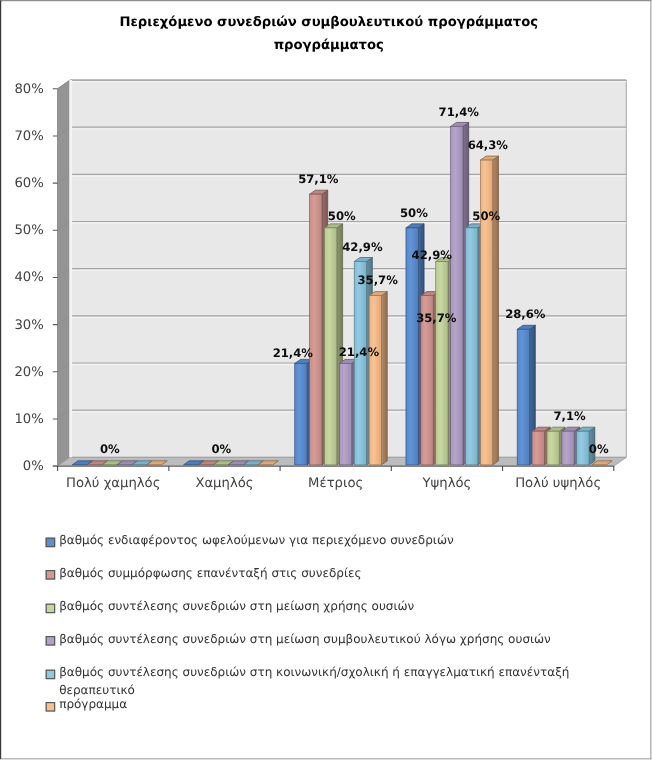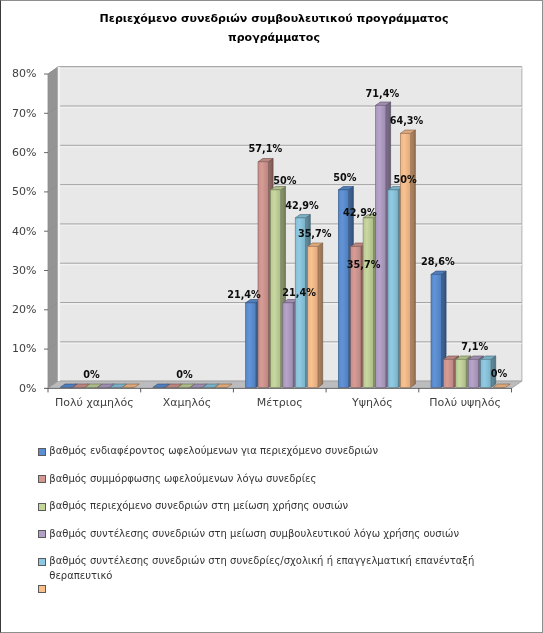--- a/index.html
+++ b/index.html
@@ -517,32 +517,32 @@
       <text x="465.15000000000003" y="405.9" text-anchor="middle" font-size="11" fill="#404040">Πολύ υψηλός</text>
       <line x1="48" y1="388.4" x2="48" y2="392.4" stroke="#4a4a4a" stroke-width="0.9"></line>
     </svg>
   <div id="legend">
       <div class="legend-row" style="top: 448px;">
         <span class="legend-swatch" style="background: rgb(90, 143, 214);"></span>
         <span class="legend-text"><span>βαθμός ενδιαφέροντος ωφελούμενων για περιεχόμενο συνεδριών</span></span>
       </div>
       <div class="legend-row" style="top: 475.4px;">
         <span class="legend-swatch" style="background: rgb(213, 151, 145);"></span>
-        <span class="legend-text"><span>βαθμός συμμόρφωσης ωφελούμενων λόγω συνεδρίες</span></span>
+        <span class="legend-text"><span>βαθμός συμμόρφωσης επανένταξή στις συνεδρίες</span></span>
       </div>
       <div class="legend-row" style="top: 502.8px;">
         <span class="legend-swatch" style="background: rgb(197, 214, 155);"></span>
-        <span class="legend-text"><span>βαθμός περιεχόμενο συνεδριών στη μείωση χρήσης ουσιών</span></span>
+        <span class="legend-text"><span>βαθμός συντέλεσης συνεδριών στη μείωση χρήσης ουσιών</span></span>
       </div>
       <div class="legend-row" style="top: 530.2px;">
         <span class="legend-swatch" style="background: rgb(179, 160, 200);"></span>
         <span class="legend-text"><span>βαθμός συντέλεσης συνεδριών στη μείωση συμβουλευτικού λόγω χρήσης ουσιών</span></span>
       </div>
       <div class="legend-row" style="top: 557.6px;">
         <span class="legend-swatch" style="background: rgb(140, 201, 226);"></span>
-        <span class="legend-text"><span>βαθμός συντέλεσης συνεδριών στη συνεδρίες/σχολική ή επαγγελματική επανένταξή</span><span class="l2">θεραπευτικό</span></span>
+        <span class="legend-text"><span>βαθμός συντέλεσης συνεδριών στη κοινωνική/σχολική ή επαγγελματική επανένταξή</span><span class="l2">θεραπευτικό</span></span>
       </div>
       <div class="legend-row" style="top: 585px;">
         <span class="legend-swatch" style="background: rgb(251, 191, 140);"></span>
-        <span class="legend-text"></span>
+        <span class="legend-text"><span class="l2">πρόγραμμα</span></span>
       </div>
     </div>
 </div>
 
 </body></html>

